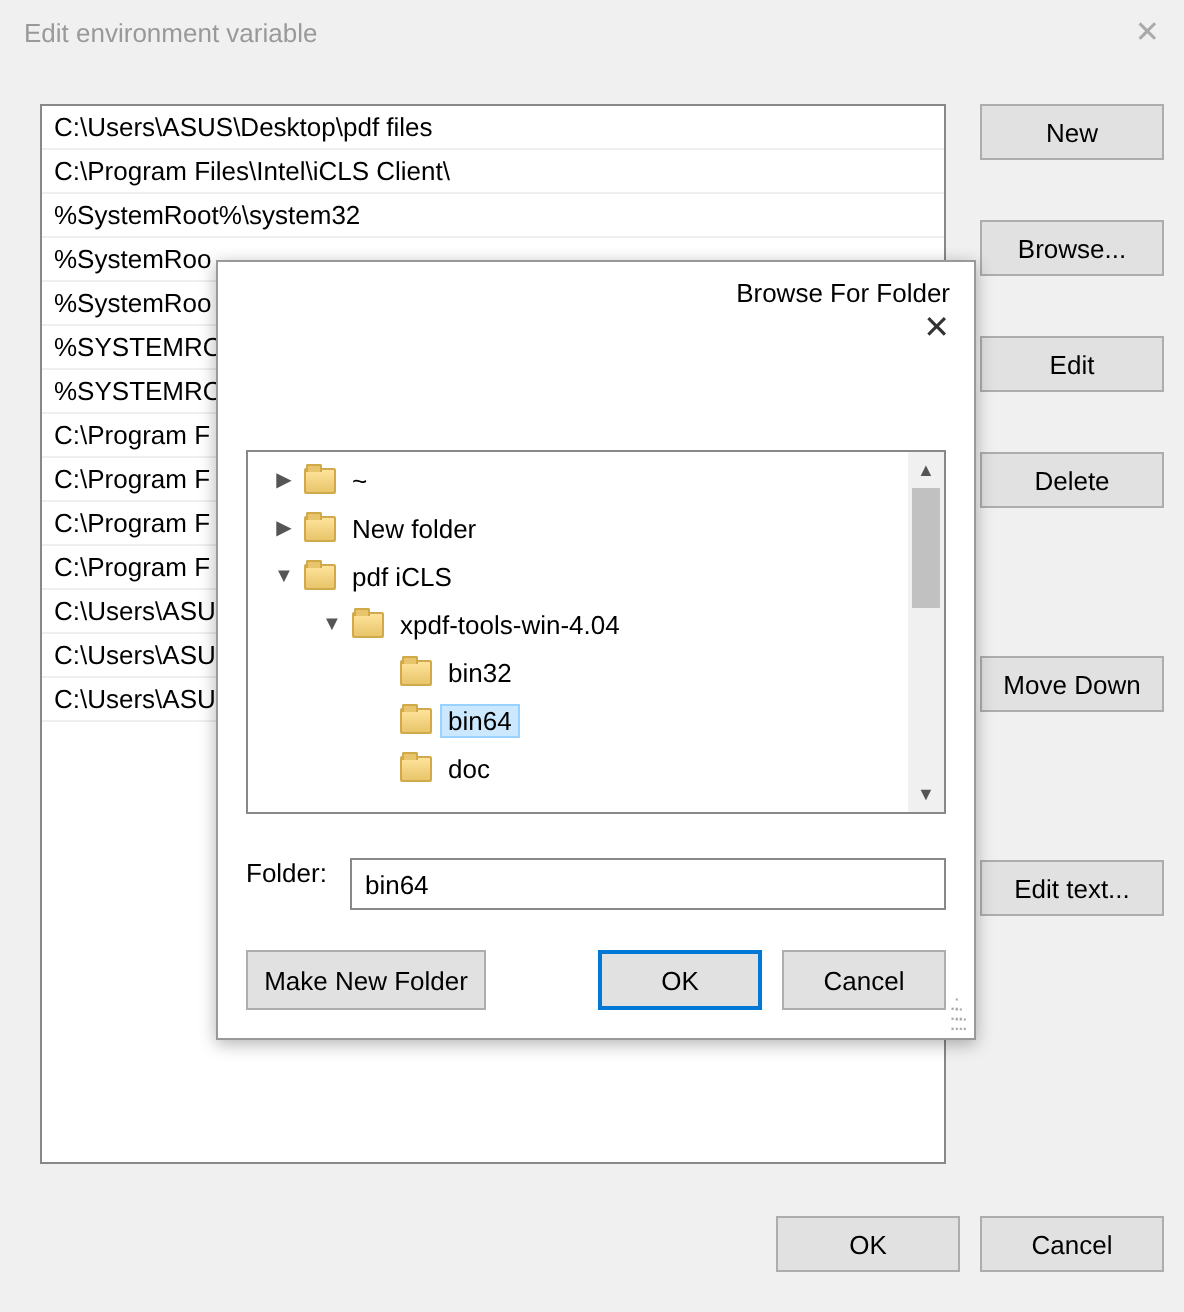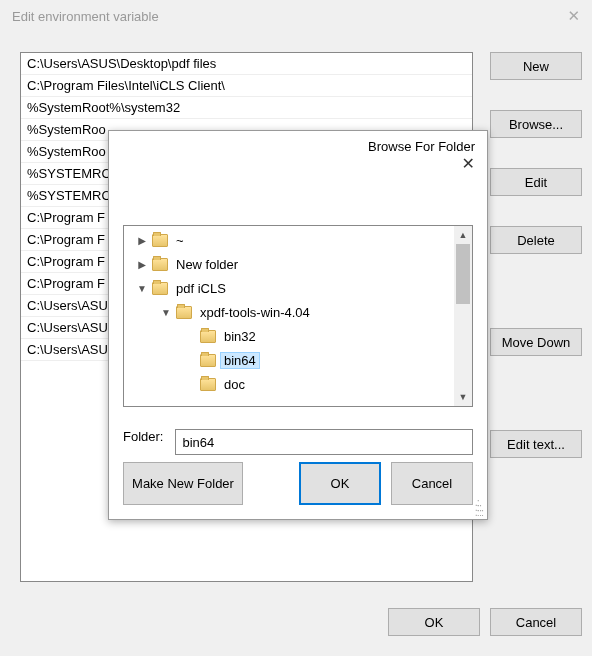--- a/index.html
+++ b/index.html
@@ -49,21 +49,21 @@
     .scroll-arrow { position: absolute; left: 0; width: 18px; height: 18px; display: flex; align-items: center; justify-content: center; font-size: 9px; color: #555; }
     .scroll-arrow.up { top: 0; }
     .scroll-arrow.down { bottom: 0; }
 
     .folder-row { position: absolute; left: 14px; top: 298px; width: 350px; display: flex; align-items: flex-start; gap: 12px; }
     .folder-row label { font-size: 13px; }
     .folder-row input { flex: 1; height: 26px; border: 1px solid #888; padding: 2px 6px; font-size: 13px; }
 
     .dialog-buttons { position: absolute; left: 14px; bottom: 14px; width: 350px; display: flex; align-items: center; gap: 10px; }
     .dialog-buttons .spacer { flex: 1; }
-    .dialog-buttons button { width: 82px; height: 43px; font-size: 13px; background: #e1e1e1; border: 1px solid #adadad; }
+    .dialog-buttons button { width: 82px; height: 30px; font-size: 13px; background: #e1e1e1; border: 1px solid #adadad; }
     .dialog-buttons button.make-new { width: 120px; }
     .dialog-buttons button.primary { border: 2px solid #0078d7; background: #e1e1e1; }
 
     .grip { position: absolute; right: 4px; bottom: 4px; font-size: 11px; color: #aaa; letter-spacing: -1px; line-height: 5px; }
   </style>
 </head>
 <body>
 
 <div class="title-bar">
   <span>Edit environment variable</span>

